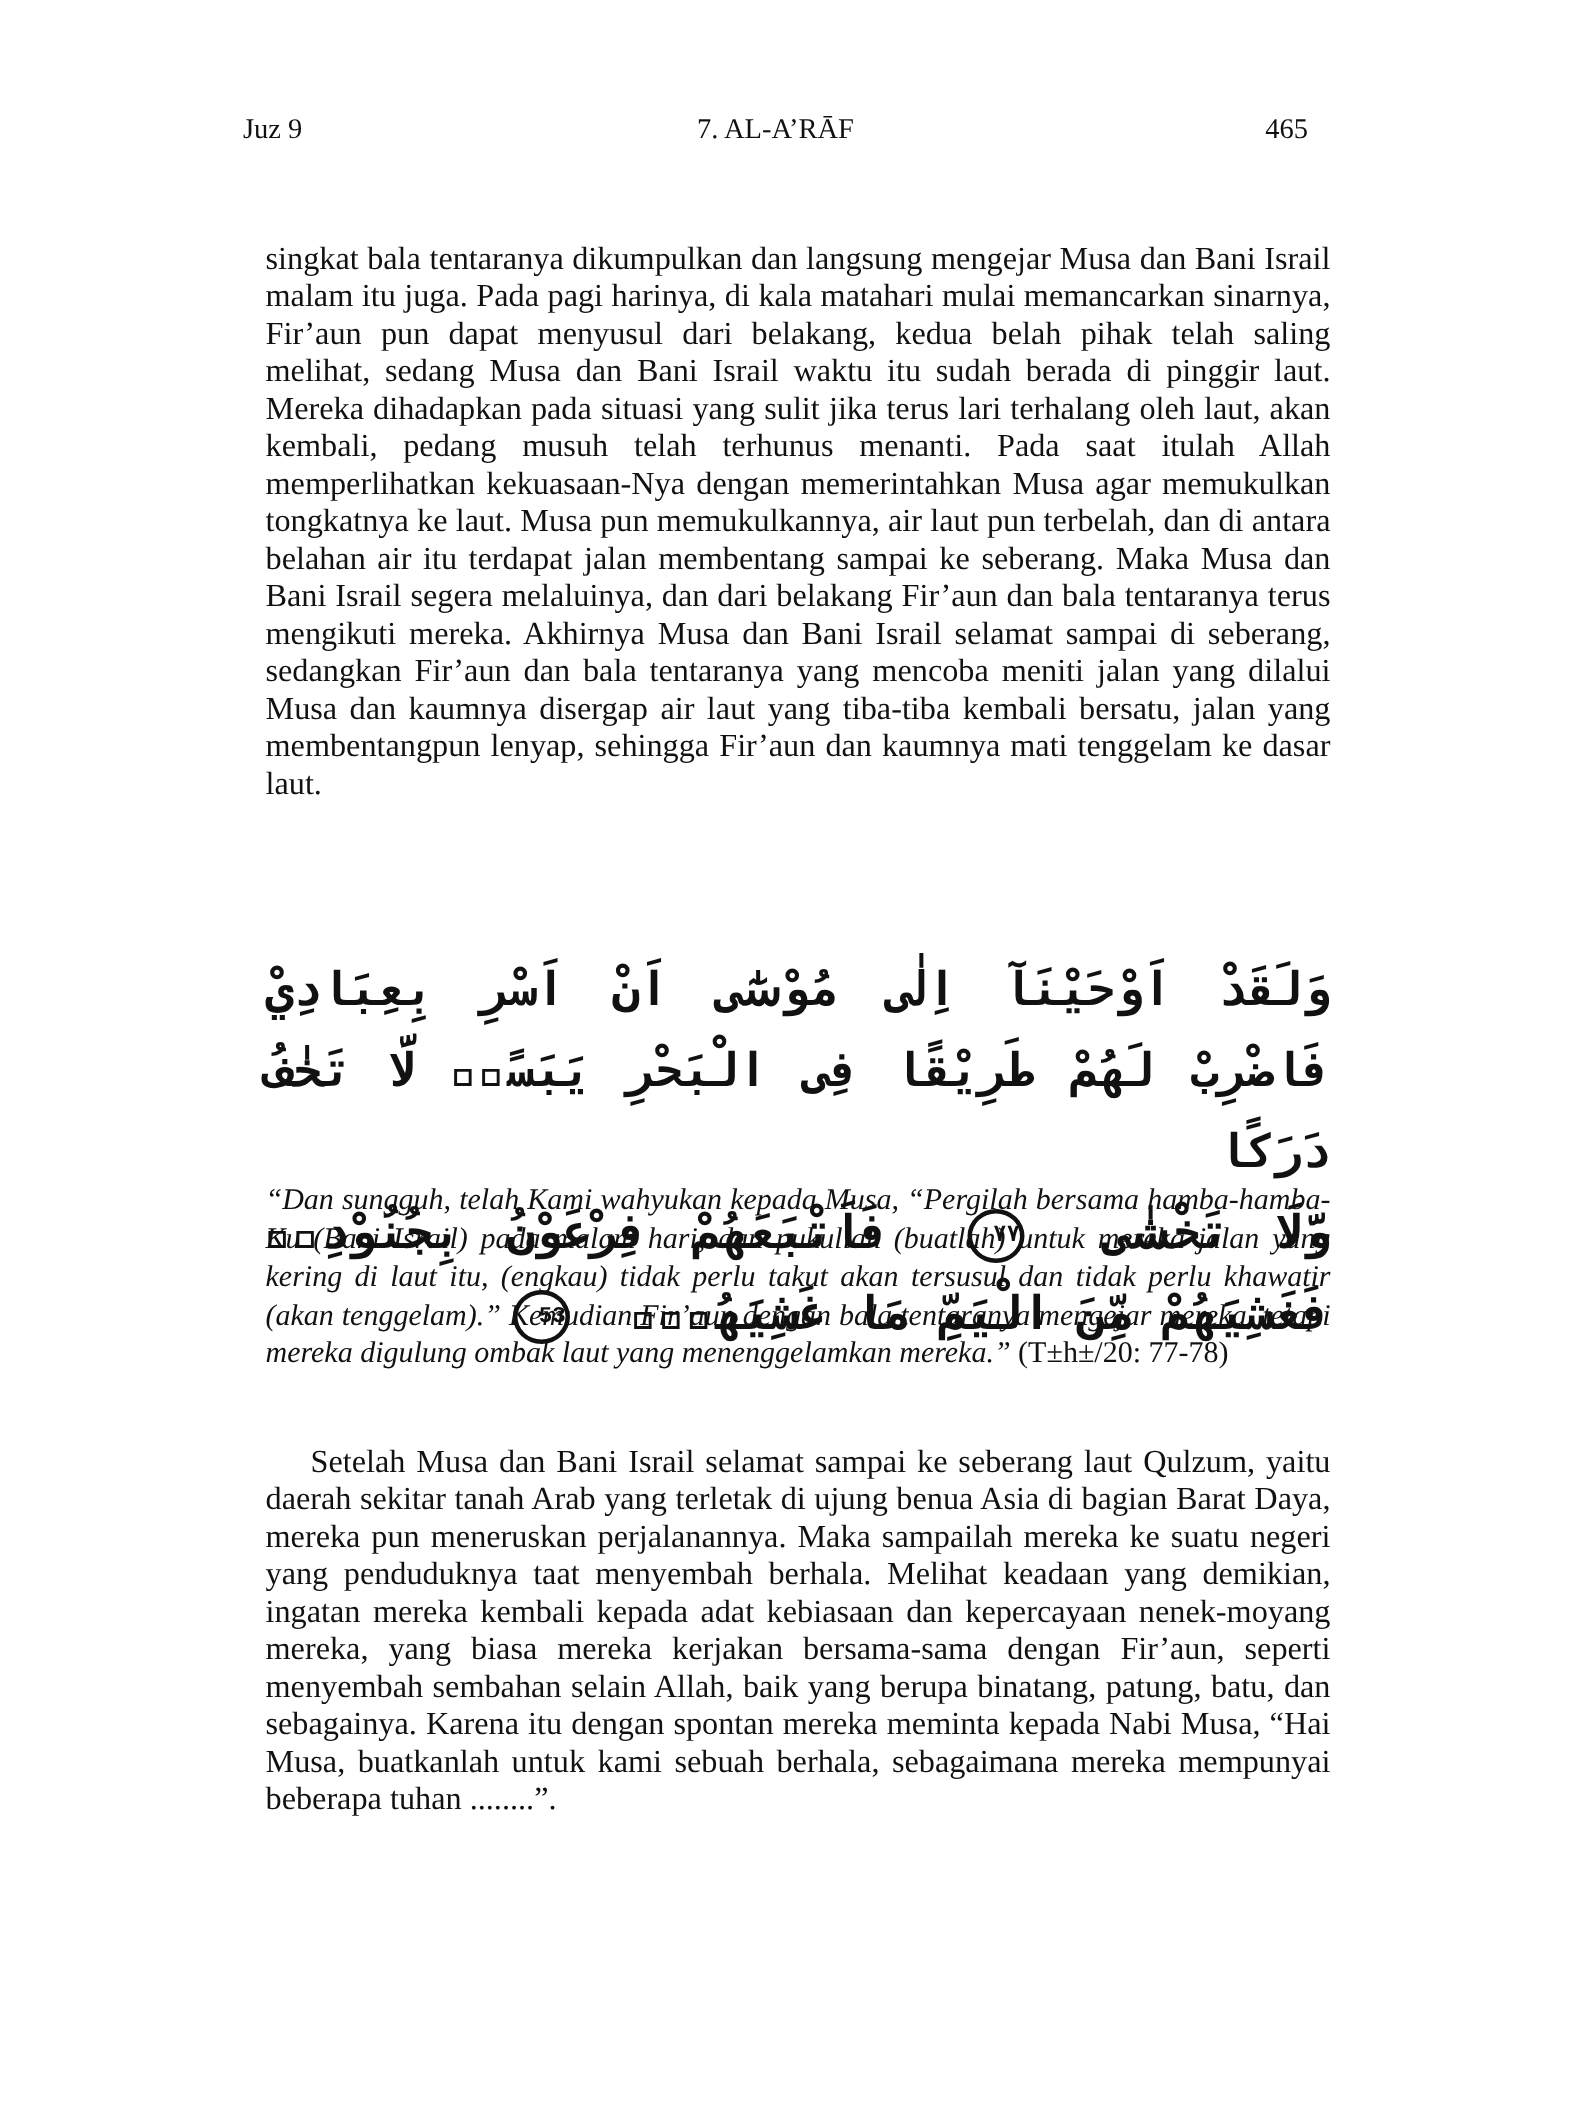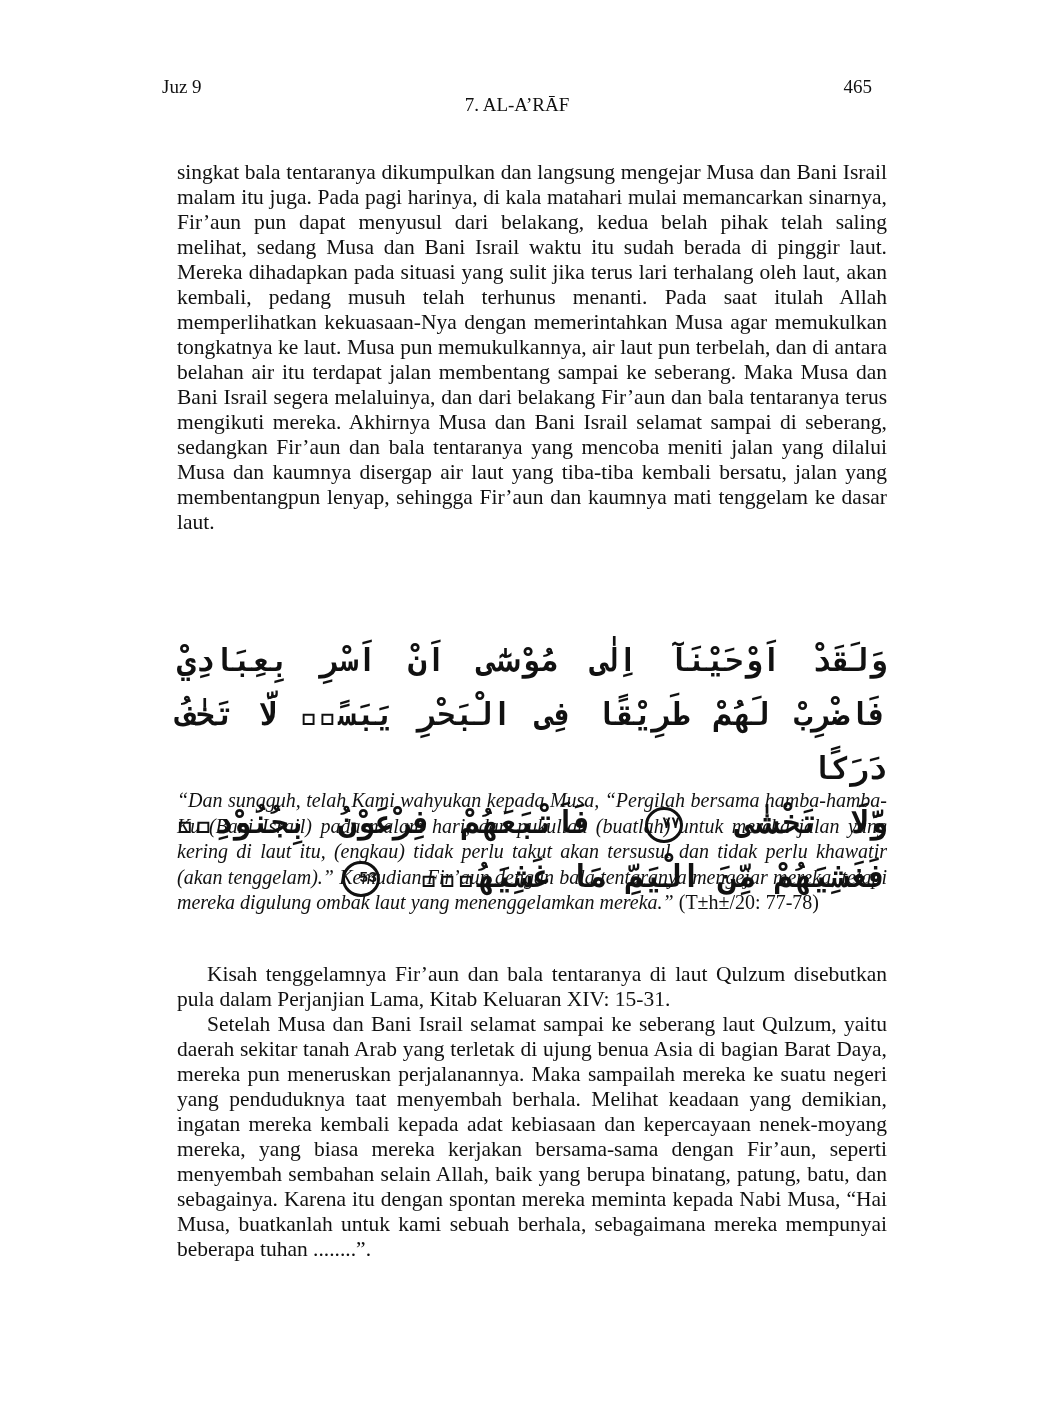--- a/index.html
+++ b/index.html
@@ -1,21 +1,21 @@
 <!DOCTYPE html>
 <html><head>
 <meta charset="utf-8">
 <style>
   html, body { margin: 0; padding: 0; background: #ffffff; }
   body { width: 1063px; height: 1417px; position: relative; overflow: hidden;
          font-family: "Liberation Serif", "DejaVu Serif", serif; color: #111; }
   .header { position: absolute; top: 76px; left: 162px; width: 710px; height: 26px;
             font-size: 19px; }
   .header .left { position: absolute; left: 0; top: 0; }
-  .header .center { position: absolute; left: 0; right: 0; top: 0; text-align: center; margin-top: 18px; }
+  .header .center { position: absolute; left: 0; right: 0; top: 0; text-align: center; }
   .header .right { position: absolute; right: 0; top: 0; }
   .body-text { position: absolute; left: 177px; width: 710px; font-size: 21.5px;
                line-height: 25px; text-align: justify; }
   .p { margin: 0; }
   .indent { text-indent: 30px; }
   #block1 { top: 160px; }
   .arabic { position: absolute; left: 177px; width: 710px; top: 636px; height: 115px;
             direction: rtl; font-family: Liberation Mono, monospace; font-weight: bold;
             font-size: 31px; line-height: 54px; text-align: justify; text-align-last: justify; }
   .arabic .line2 { text-align-last: right; }
@@ -48,15 +48,14 @@
     <span>فَاَتْبَعَهُمْ فِرْعَوْنُ بِجُنُوْدِهٖ فَغَشِيَهُمْ مِّنَ الْيَمِّ مَا غَشِيَهُمْۗ</span>
     <span class="ayah">53</span>
   </div>
 </div>
 
 <div class="translation">
   <span class="it">“Dan sungguh, telah Kami wahyukan kepada Musa, “Pergilah bersama hamba-hamba-Ku (Bani Israil) pada malam hari, dan pukullah  (buatlah) untuk mereka jalan yang kering di laut itu, (engkau) tidak perlu takut akan tersusul dan tidak perlu khawatir (akan tenggelam).”  Kemudian  Fir’aun dengan bala tentaranya mengejar mereka, tetapi mereka digulung ombak laut yang menenggelamkan mereka.”</span><span> (T±h±/20: 77-78)</span>
 </div>
 
 <div class="body-text" id="block2">
-  <p class="p indent">Kisah tenggelamnya Fir’aun dan bala tentaranya di laut Qulzum disebutkan pula dalam Perjanjian Lama, Kitab Keluaran XIV: 15-31.</p>
   <p class="p indent">Setelah Musa dan Bani Israil selamat sampai ke seberang laut Qulzum, yaitu daerah sekitar tanah Arab yang terletak di ujung benua Asia di bagian Barat Daya, mereka pun meneruskan perjalanannya. Maka sampailah mereka ke suatu negeri yang penduduknya taat menyembah berhala. Melihat keadaan yang demikian, ingatan mereka kembali kepada adat kebiasaan dan kepercayaan nenek-moyang mereka, yang biasa mereka kerjakan bersama-sama dengan Fir’aun, seperti menyembah sembahan selain Allah, baik yang berupa binatang, patung, batu, dan sebagainya. Karena itu dengan spontan mereka meminta kepada Nabi Musa, “Hai Musa, buatkanlah untuk kami sebuah berhala, sebagaimana mereka mempunyai beberapa tuhan ........”.</p>
 </div>
 
 </body></html>

